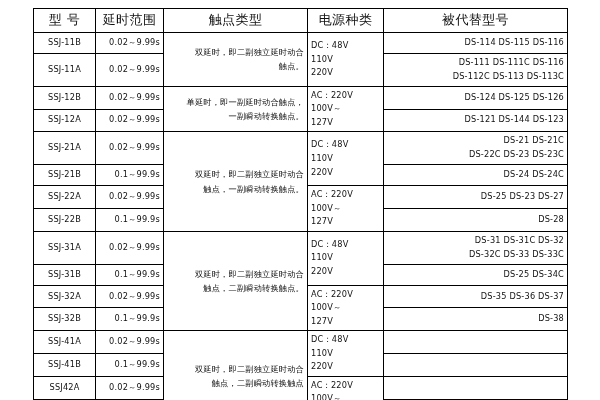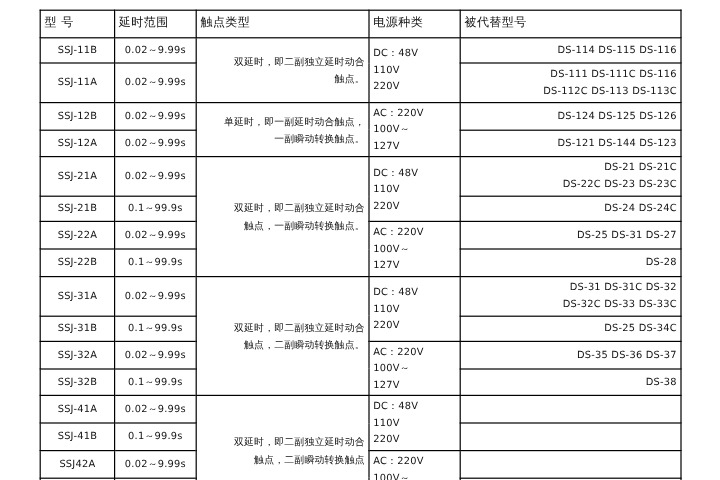--- a/index.html
+++ b/index.html
@@ -29,32 +29,33 @@
     line-height: 1.45;
   }
   table.spec td, table.spec th {
     border: 1px solid #000;
     padding: 2px 3px;
     vertical-align: middle;
     font-weight: normal;
     color: #111;
   }
   thead td {
+    text-align: center;
     height: 18px;
-    font-size: 10px;
+    font-size: 13px;
     letter-spacing: 0.4px;
   }
   td.model {
     text-align: center;
     padding-left: 9px;
     white-space: nowrap;
     letter-spacing: 0.2px;
   }
   td.range {
-    text-align: center;
+    text-align: right;
     padding-left: 7px;
     white-space: nowrap;
     letter-spacing: 0.2px;
     margin-top: 39px;
   }
   td.contact {
     text-align: right;
     padding-left: 6px;
     line-height: 1.75;
     letter-spacing: 0.2px;
@@ -150,21 +151,21 @@
           <td class="model">SSJ-21B</td>
           <td class="range">0.1～99.9s</td>
           <td class="replace" rowspan="1">DS-24   DS-24C</td>
         </tr>
         <tr class="rowh">
           <td class="model">SSJ-22A</td>
           <td class="range">0.02～9.99s</td>
           <td class="power" rowspan="2">AC：220V
 100V～
 127V</td>
-          <td class="replace" rowspan="1">DS-25   DS-31     DS-27</td>
+          <td class="replace" rowspan="1">DS-25   DS-23     DS-27</td>
         </tr>
         <tr class="rowh">
           <td class="model">SSJ-22B</td>
           <td class="range">0.1～99.9s</td>
           <td class="replace" rowspan="1">DS-28</td>
         </tr>
         <tr class="rowh">
           <td class="model">SSJ-31A</td>
           <td class="range">0.02～9.99s</td>
           <td class="contact" rowspan="4" style="white-space: pre-line;">双延时，即二副独立延时动合

